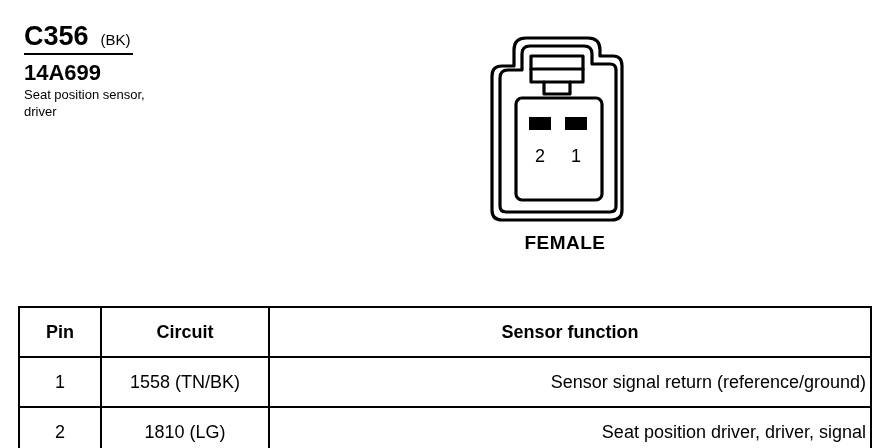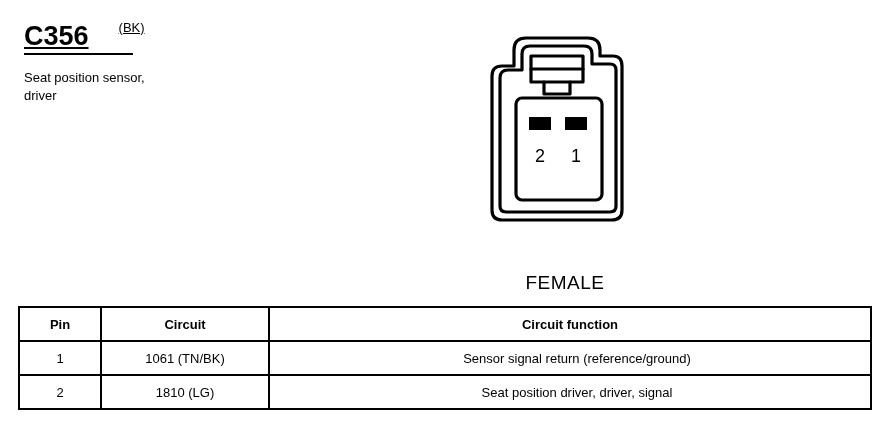--- a/index.html
+++ b/index.html
@@ -18,110 +18,108 @@
 
   
   #header-block {
     position: absolute;
     left: 24px;
     top: 22px;
     width: 300px;
   }
   #connector-line {
     display: flex;
-    align-items: flex-start;
-    text-decoration: underline;
+    align-items: flex-end;
   }
   #connector-id {
     font-size: 27px;
     font-weight: bold;
     letter-spacing: 0px;
     line-height: 1.05;
   }
   #connector-color {
-    font-size: 13px;
-    margin-left: 30px;
+    font-size: 15px;
+    margin-left: 12px;
     position: relative;
     top: -2px;
   }
   #header-rule {
     width: 109px;
     height: 2px;
     background: #000;
     margin-top: 3px;
     margin-bottom: 5px;
   }
   #part-number {
     font-size: 22px;
     font-weight: bold;
     line-height: 1.15;
   }
   #description {
     font-size: 13px;
     line-height: 1.35;
-    margin-top: 14px;
     width: 150px;
   }
 
   
   #connector-drawing {
     position: absolute;
     left: 470px;
     top: 20px;
     width: 190px;
     height: 250px;
   }
   #connector-caption {
     position: absolute;
     left: 470px;
     top: 232px;
     width: 190px;
     text-align: center;
     font-size: 19px;
-    font-weight: normal;
+    font-weight: bold;
     letter-spacing: 0.5px;
-    margin-top: 40px;
   }
 
   
   #pin-table {
     position: absolute;
     left: 18px;
     top: 306px;
     width: 852px;
     border-collapse: collapse;
     table-layout: fixed;
   }
   #pin-table th, #pin-table td {
     border: 2px solid #000;
-    font-size: 13px;
+    font-size: 18px;
     height: 32px;
-    padding: 0 4px;
+    padding: 8px 4px;
     font-weight: normal;
   }
   #pin-table th {
     font-weight: bold;
     text-align: center;
   }
   #pin-table td.c-pin { text-align: center; }
   #pin-table td.c-circuit { text-align: center; }
-  #pin-table td.c-func { text-align: center; padding-left: 18px; }
+  #pin-table td.c-func { text-align: right; padding-left: 18px; }
   col.col-pin { width: 82px; }
   col.col-circuit { width: 168px; }
   col.col-func { width: 602px; }
 </style>
 </head>
 <body>
 
 <div id="header-block">
   <div id="connector-line">
     <span id="connector-id">C356</span>
     <span id="connector-color">(BK)</span>
   </div>
   <div id="header-rule"></div>
+  <div id="part-number">14A699</div>
   <div id="description">Seat position sensor, driver</div>
 </div>
 
 <div id="connector-drawing">
   <svg width="190" height="250" viewBox="0 0 190 250">
     <g fill="none" stroke="#000000" stroke-width="3.2" stroke-linejoin="round" stroke-linecap="round">
 
       <path d="M 44 30
                Q 44 18 56 18
                L 118 18
@@ -175,27 +173,27 @@
 <table id="pin-table">
   <colgroup>
     <col class="col-pin">
     <col class="col-circuit">
     <col class="col-func">
   </colgroup>
   <thead>
     <tr>
       <th>Pin</th>
       <th>Circuit</th>
-      <th>Circuit function</th>
+      <th>Sensor function</th>
     </tr>
   </thead>
   <tbody>
     <tr>
       <td class="c-pin">1</td>
-      <td class="c-circuit">1061 (TN/BK)</td>
+      <td class="c-circuit">1558 (TN/BK)</td>
       <td class="c-func">Sensor signal return (reference/ground)</td>
     </tr>
     <tr>
       <td class="c-pin">2</td>
       <td class="c-circuit">1810 (LG)</td>
       <td class="c-func">Seat position driver, driver, signal</td>
     </tr>
   </tbody>
 </table>
 

